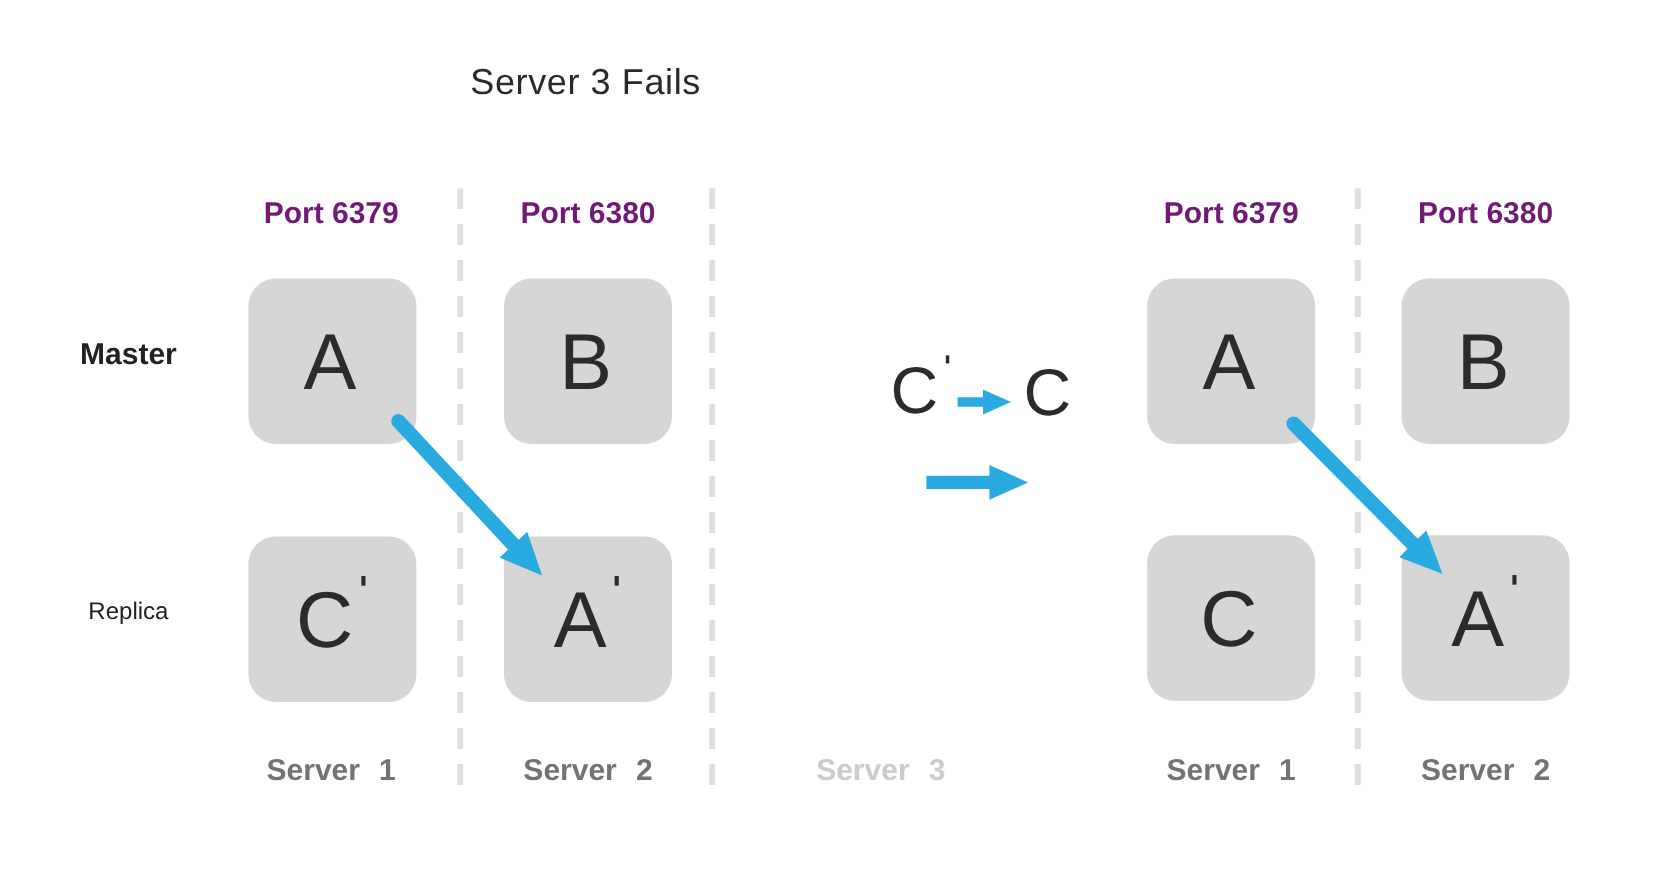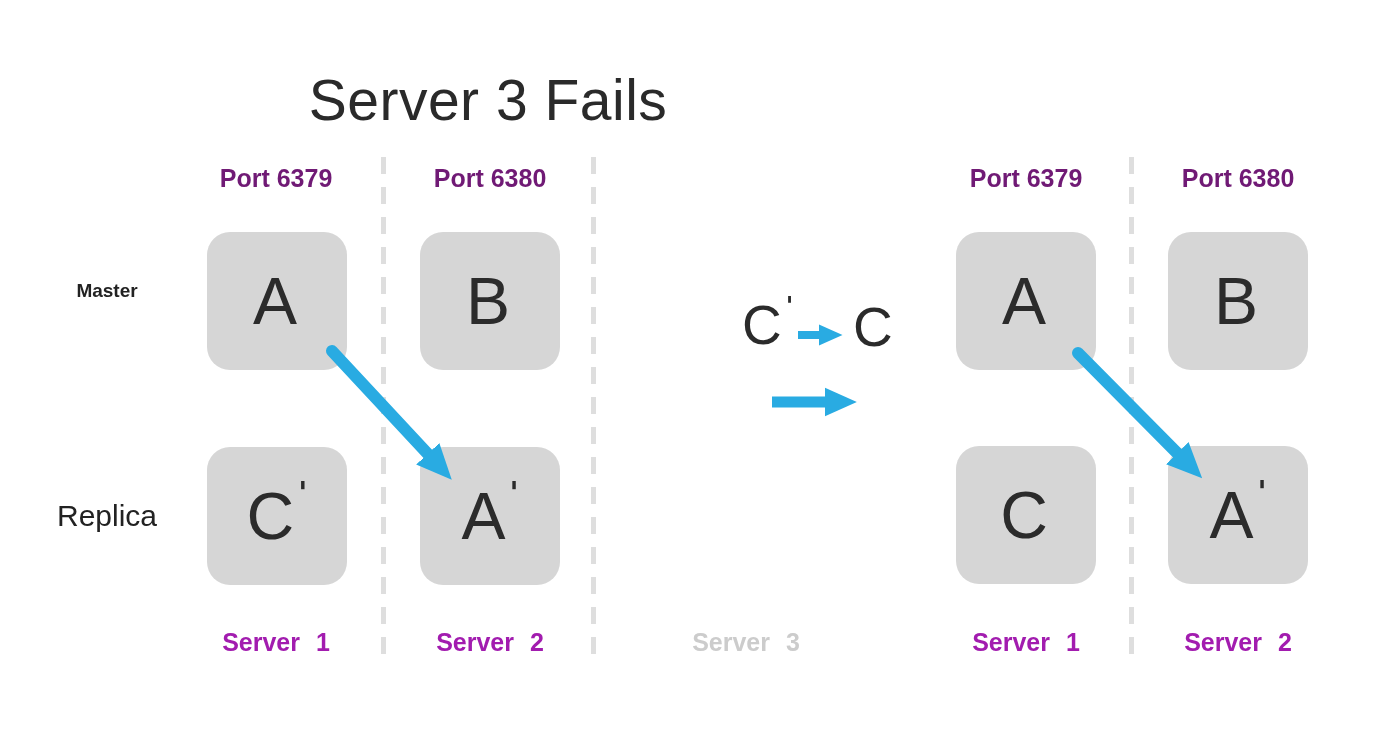--- a/index.html
+++ b/index.html
@@ -6,33 +6,33 @@
   .canvas{
     position:relative;
     width:1388px;height:729px;
     background:#ffffff;
     font-family:"Liberation Sans",sans-serif;
     color:#2b2b2b;
     overflow:hidden;
   }
   .title{
     position:absolute;left:288px;top:52px;width:400px;
-    text-align:center;font-size:57px;line-height:1.1;
-    font-weight:400;color:#2a2a2a;letter-spacing:0.5px;margin-top:17px;
+    text-align:center;font-size:30px;line-height:1.1;
+    font-weight:400;color:#2a2a2a;letter-spacing:0.5px;
   }
   .port-label{
     position:absolute;top:163px;width:200px;text-align:center;
     font-size:25px;font-weight:700;color:#701a75;line-height:1.2;
   }
   .row-label{
     position:absolute;left:37px;width:140px;text-align:center;
-    font-size:19px;line-height:1.2;color:#222;
+    font-size:25px;line-height:1.2;color:#222;
   }
   .row-label.master{top:280px;font-weight:700;}
-  .row-label.replica{top:498px;font-weight:400;font-size:30px;text-align:center;}
+  .row-label.replica{top:498px;font-weight:400;font-size:20px;text-align:center;}
   .node{
     position:absolute;width:140px;height:138px;border-radius:23px;
     background:#d6d6d6;
     display:flex;align-items:center;justify-content:center;
   }
   .node .letter{
     font-size:66px;line-height:1;color:#2b2b2b;font-weight:400;
     display:inline-flex;align-items:flex-start;
   }
   .prime{
@@ -40,21 +40,21 @@
     font-size:45%;font-weight:700;line-height:1;
     position:relative;top:-0.18em;margin-left:4px;
   }
   .divider{
     position:absolute;top:157px;width:5px;height:502px;
     background:repeating-linear-gradient(
       to bottom,#dedede 0px,#dedede 17px,transparent 17px,transparent 30px);
   }
   .server-label{
     position:absolute;top:627px;width:220px;text-align:center;
-    font-size:25px;font-weight:700;color:#a21caf;word-spacing:9px;line-height:1.2;
+    font-size:25px;font-weight:700;color:#737373;word-spacing:9px;line-height:1.2;
   }
   .server-label.faded{color:#cccccc;}
   .note-letter{
     position:absolute;font-size:55px;line-height:1;color:#2b2b2b;
     display:inline-flex;align-items:flex-start;
   }
   .arrow-overlay{
     position:absolute;left:0;top:0;width:1388px;height:729px;
     pointer-events:none;
   }
@@ -124,21 +124,21 @@
   </div>
   <div class="node" style="left:1168px;top:446px;">
     <span class="letter">
         <span>A</span>
         <span class="prime">'</span>
       </span>
   </div>
 
   <div class="server-label" style="left:166px;">Server 1</div>
   <div class="server-label" style="left:380px;">Server 2</div>
-  <div class="server-label faded" style="left:592px;padding-left:44px;">Server 3</div>
+  <div class="server-label faded" style="left:580px;padding-left:44px;">Server 3</div>
   <div class="server-label" style="left:916px;">Server 1</div>
   <div class="server-label" style="left:1128px;">Server 2</div>
 
   <span class="note-letter" style="left:742px;top:298px;">
       <span>C</span>
       <span class="prime">'</span>
     </span>
   <span class="note-letter" style="left:853px;top:300px;">C</span>
 
   <svg class="arrow-overlay" viewBox="0 0 1388 729" xmlns="http://www.w3.org/2000/svg">

